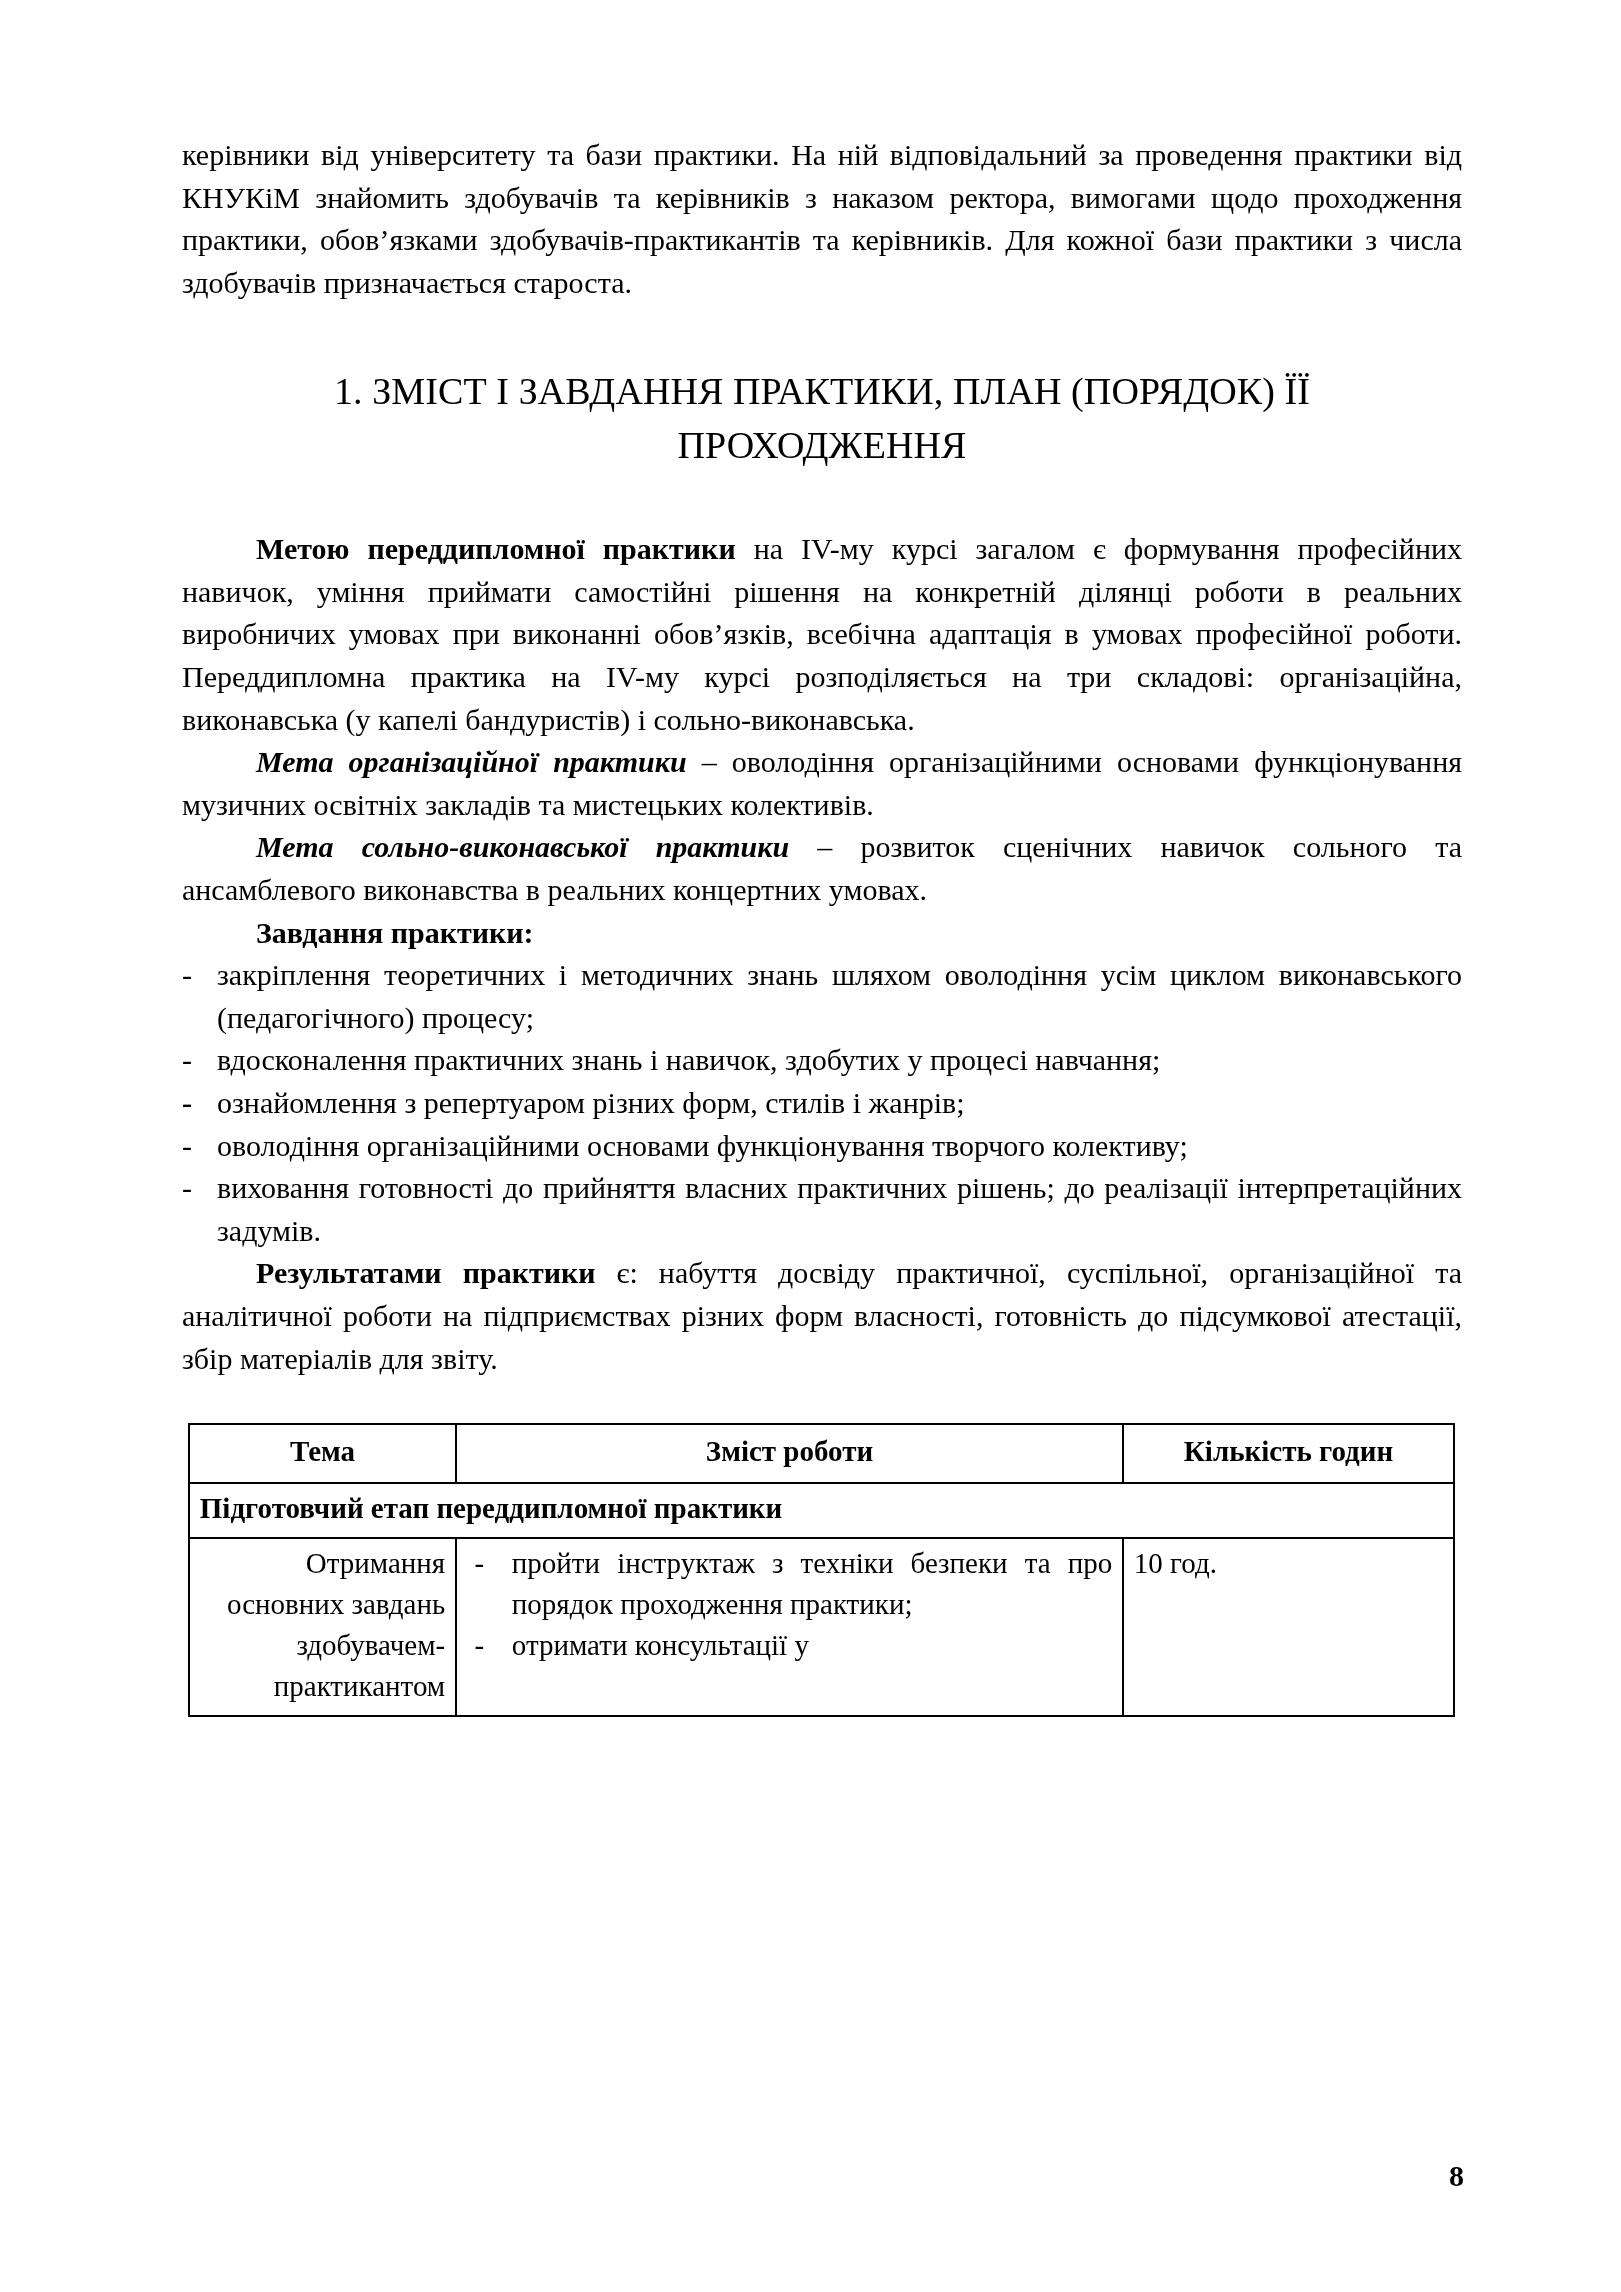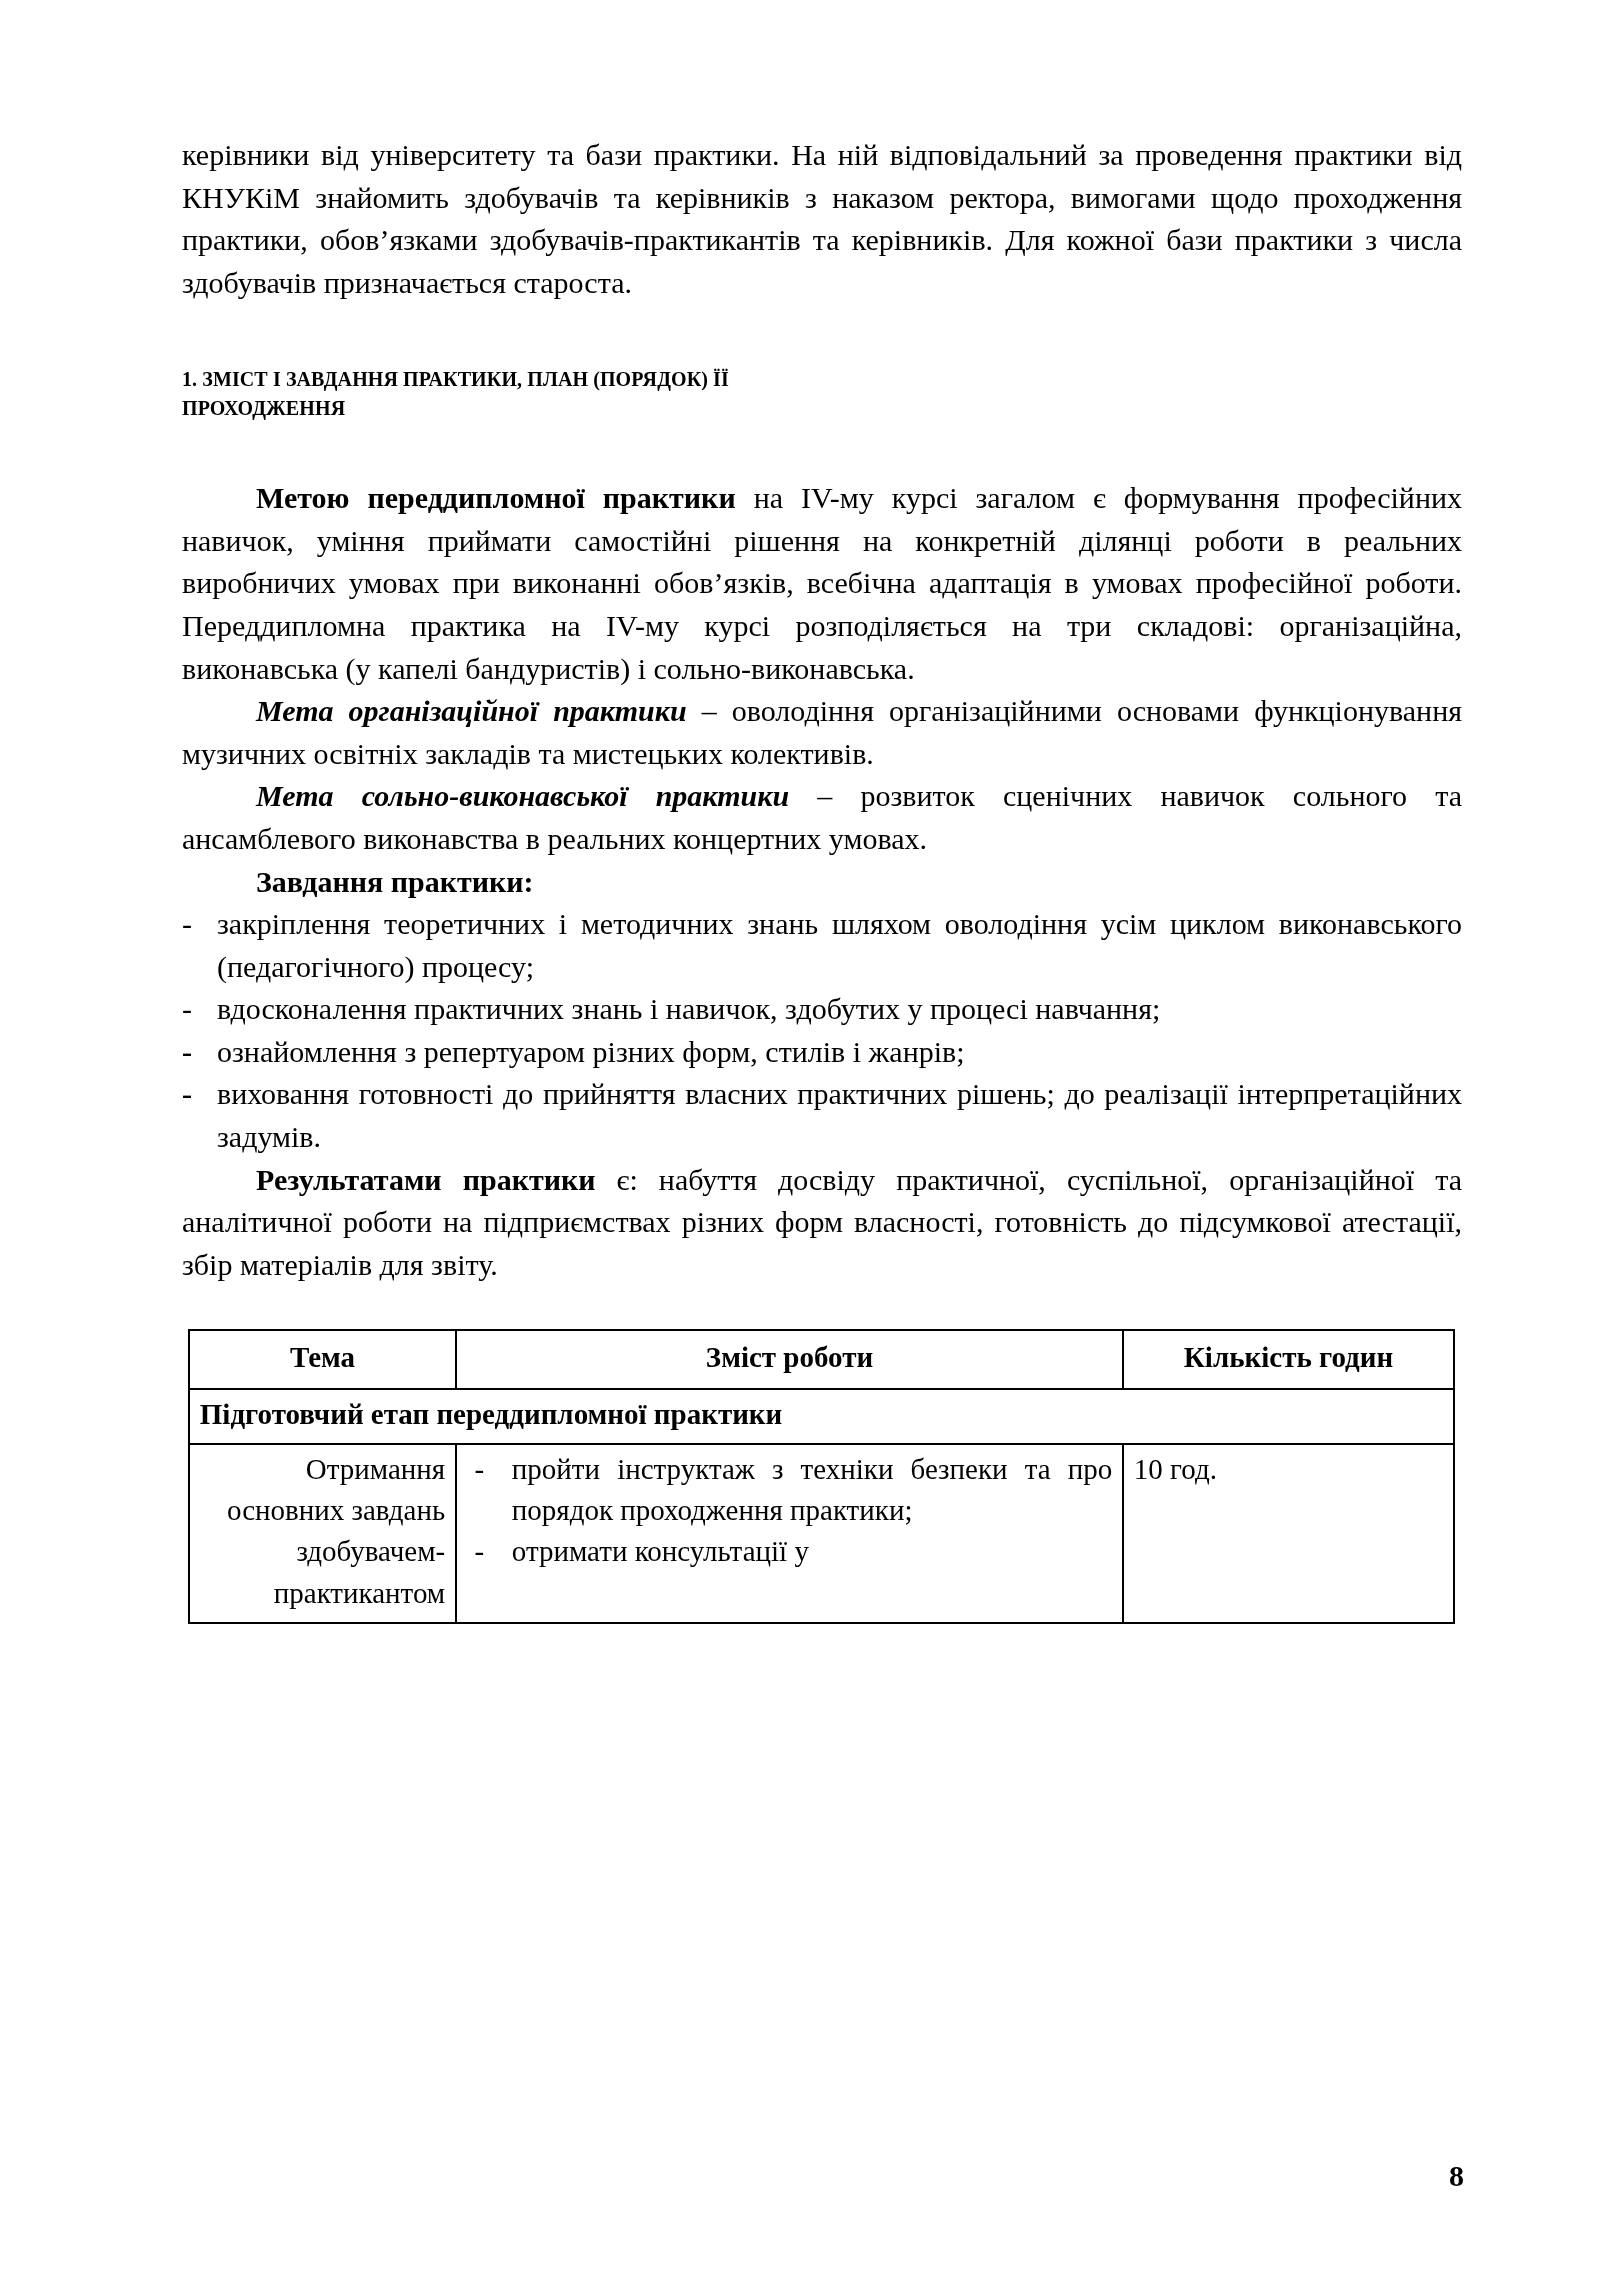--- a/index.html
+++ b/index.html
@@ -33,22 +33,23 @@
     hyphens: none;
   }
   p.body.indent {
     text-indent: 74px;
   }
   .b { font-weight: bold; }
   .bi { font-weight: bold; font-style: italic; }
 
   h1.section-title {
     margin: 0;
-    font-size: 20px;
-    font-weight: bold;
+    font-size: 38px;
+    font-weight: normal;
+    text-align: center;
     line-height: 1.42;
     letter-spacing: 0.1px;
   }
   .gap-before-title { height: 61px; }
   .gap-after-title  { height: 55px; }
 
   ul.tasks {
     list-style: none;
     margin: 0;
     padding: 0;
@@ -147,21 +148,21 @@
 
     <p class="body indent"><span class="bi">Мета сольно-виконавської практики</span><span> – розвиток сценічних навичок сольного та ансамблевого виконавства в реальних концертних умовах.</span></p>
 
     <p class="body indent"><span class="b">Завдання практики:</span></p>
 
     <ul class="tasks">
       <li><span class="dash">-</span><span>закріплення теоретичних і методичних знань шляхом оволодіння усім циклом виконавського (педагогічного) процесу;</span></li>
       <li><span class="dash">-</span><span>вдосконалення практичних знань і навичок, здобутих у процесі навчання;</span></li>
       <li><span class="dash">-</span></li>
       <li><span class="dash">-</span><span>ознайомлення з репертуаром різних форм, стилів і жанрів;</span></li>
-      <li><span class="dash">-</span></li>
+      <li><span class="dash">-</span><span>оволодіння організаційними основами функціонування творчого колективу;</span></li>
       <li><span class="dash">-</span><span>виховання готовності до прийняття власних практичних рішень; до реалізації інтерпретаційних задумів.</span></li>
     </ul>
 
     <p class="body indent"><span class="b">Результатами практики</span><span> є: набуття досвіду практичної, суспільної, організаційної та аналітичної роботи на підприємствах різних форм власності, готовність до підсумкової атестації,  збір матеріалів для звіту.</span></p>
 
     <table class="sched">
       <colgroup>
         <col class="col-theme">
         <col class="col-work">
         <col class="col-hours">

